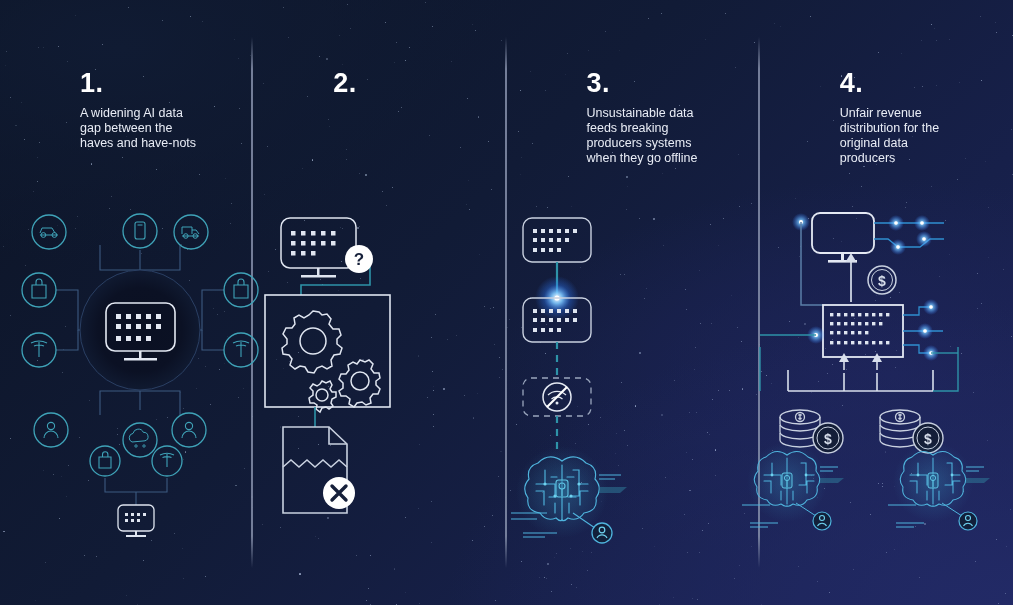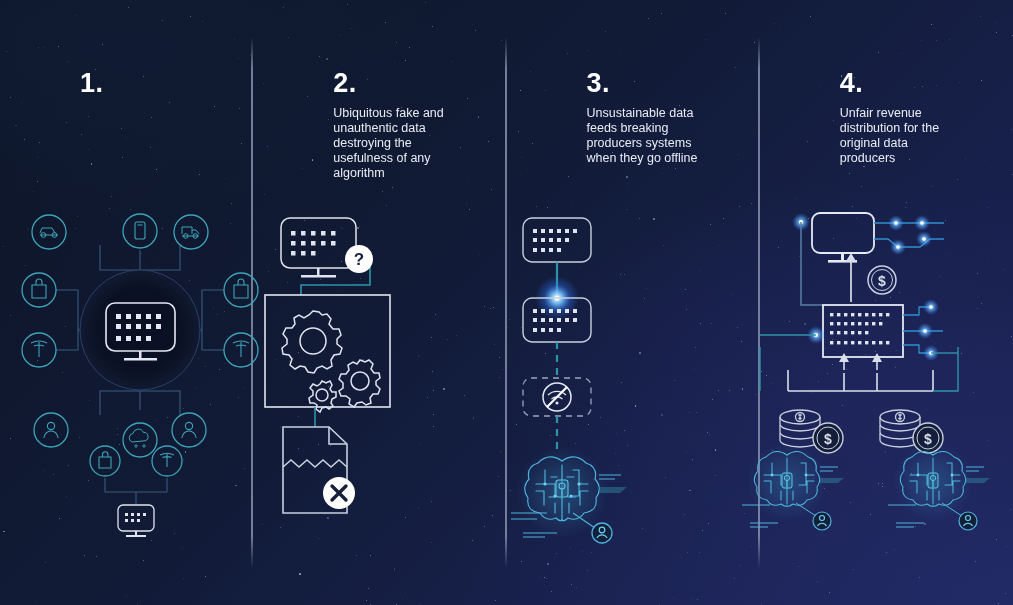--- a/index.html
+++ b/index.html
@@ -565,20 +565,21 @@
       <i style="left:853.3px;top:568.5px;width:0.9px;height:0.9px;opacity:0.30"></i>
       <i style="left:827.1px;top:373.1px;width:1.2px;height:1.2px;opacity:0.38"></i>
       <i style="left:565.4px;top:73.5px;width:0.9px;height:0.9px;opacity:0.12"></i>
     </div>
 
   <div class="cols">
 
     <div class="col">
       <div class="divider"></div>
       <div class="num">1.</div>
+      <div class="desc">A widening AI data gap between the haves and have-nots</div>
 
       <div class="art">
         <svg width="253" height="410" viewBox="0 0 253 410">
           <defs>
             <radialGradient id="hubglow" cx="50%" cy="50%" r="50%">
               <stop offset="0%" stop-color="#0a1022"></stop>
               <stop offset="70%" stop-color="#0b1124"></stop>
               <stop offset="100%" stop-color="#101a31"></stop>
             </radialGradient>
           </defs>
@@ -703,21 +704,20 @@
               <rect x="126" y="340" width="20" height="2" fill="#dfe5f0"></rect>
             </g>
           </g>
         </svg>
       </div>
     </div>
 
     <div class="col">
       <div class="divider"></div>
       <div class="num">2.</div>
-      <div class="desc">Ubiquitous fake and unauthentic data destroying the usefulness of any algorithm</div>
 
       <div class="art">
         <svg width="253" height="410" viewBox="0 0 253 410">
           <g>
             <rect x="28" y="23" width="75" height="50" rx="9" fill="none" stroke="#dfe5f0" stroke-width="1.5"></rect>
             <g fill="#dfe5f0">
               <rect x="38" y="36" width="4.5" height="4.5"></rect>
                 <rect x="48" y="36" width="4.5" height="4.5"></rect>
               <rect x="58" y="36" width="4.5" height="4.5"></rect>
                 <rect x="68" y="36" width="4.5" height="4.5"></rect>

